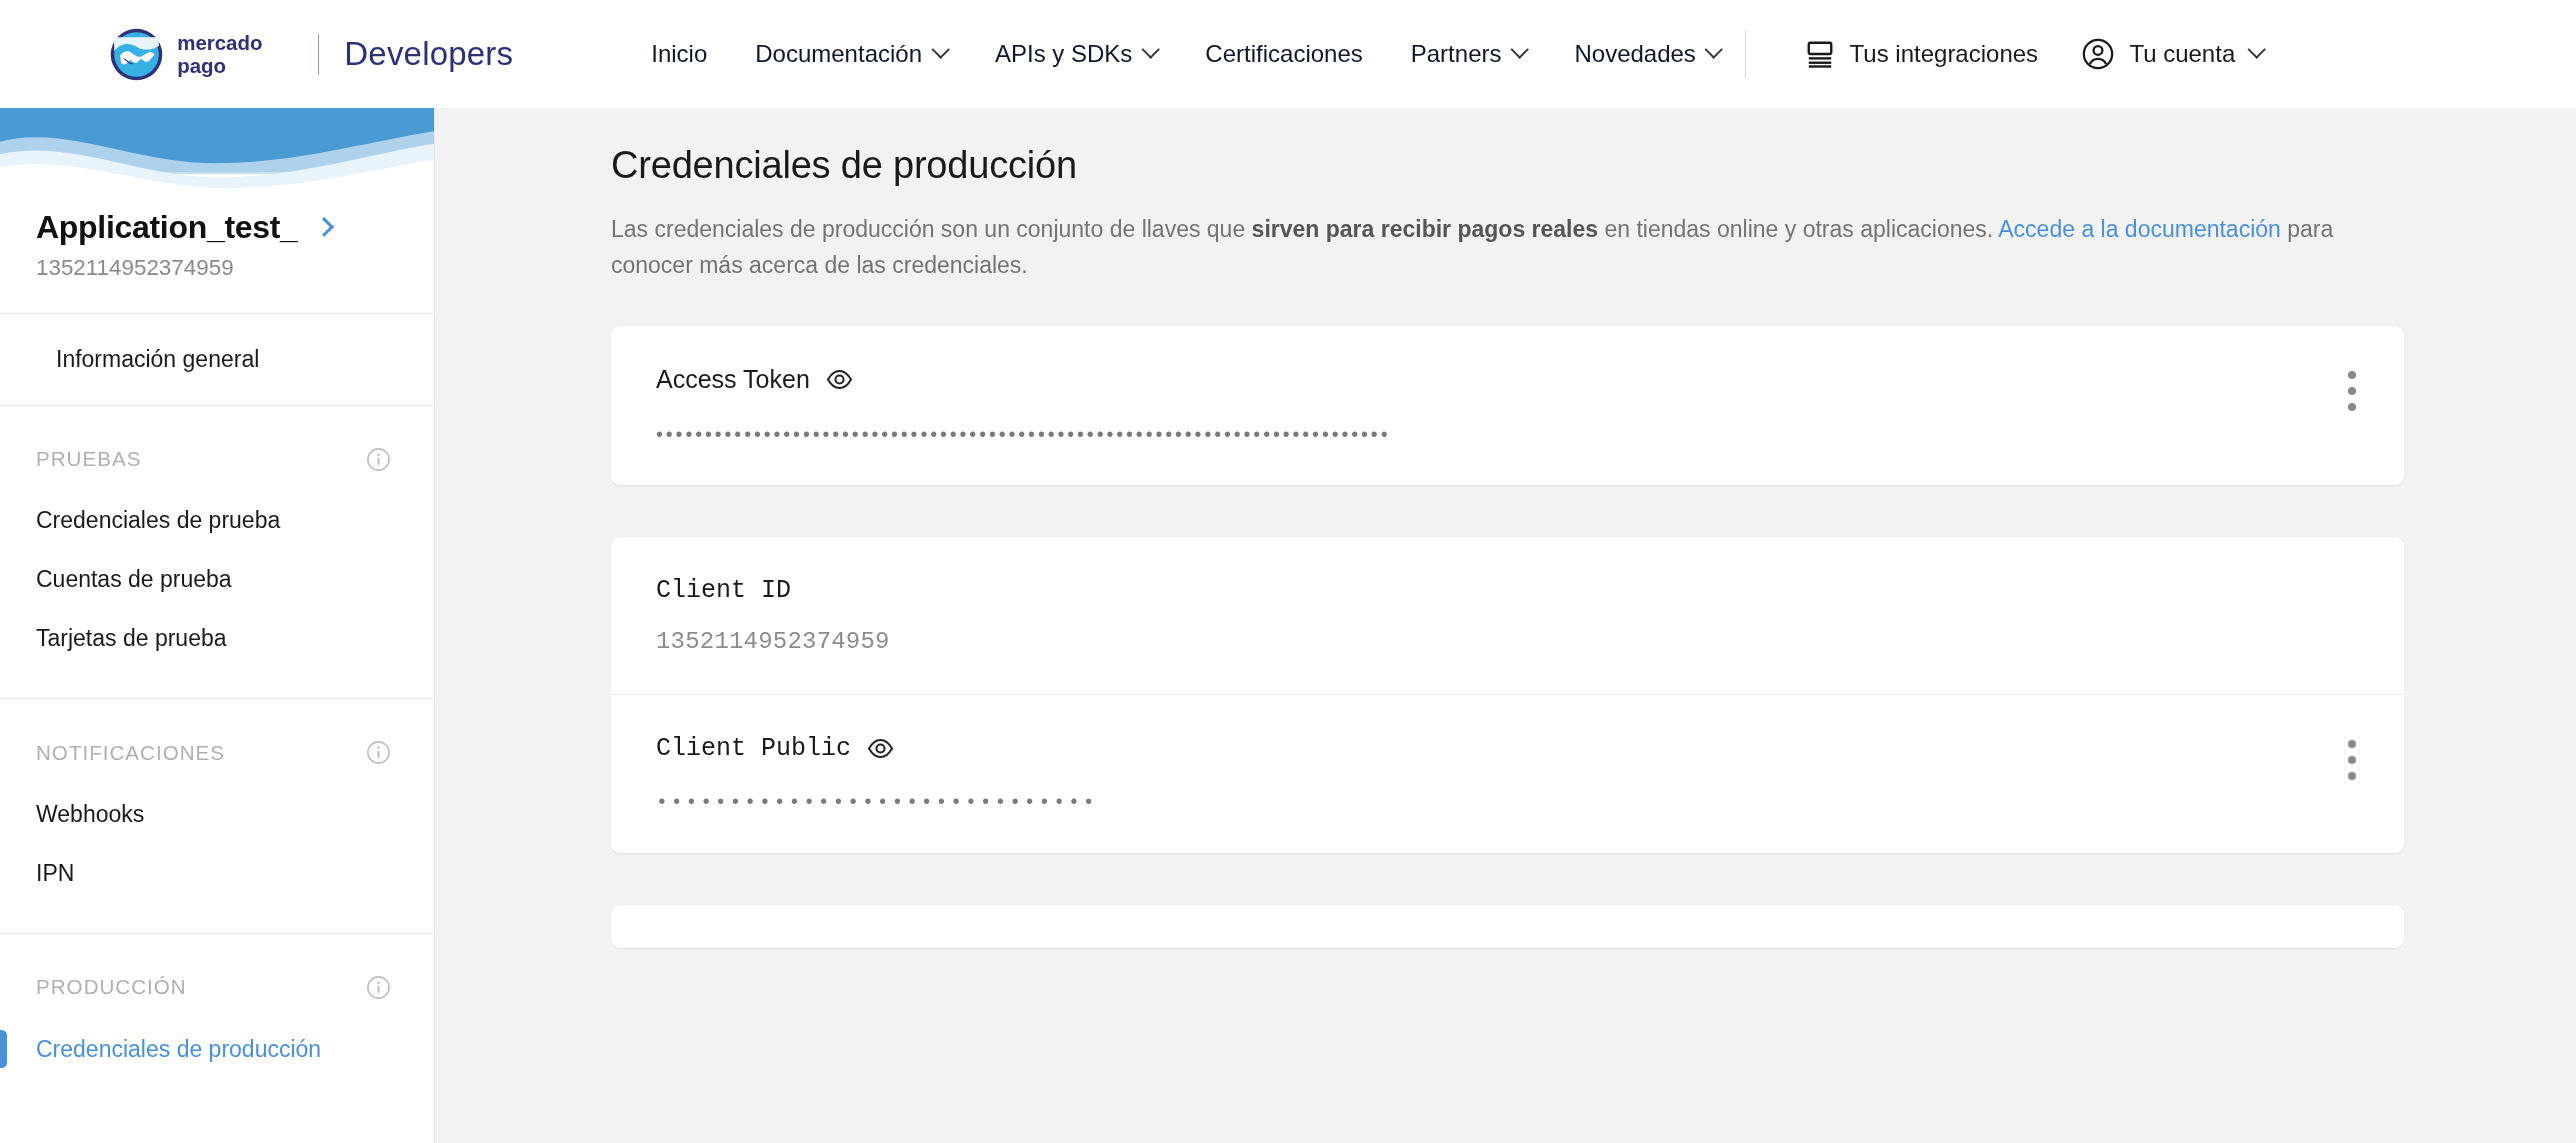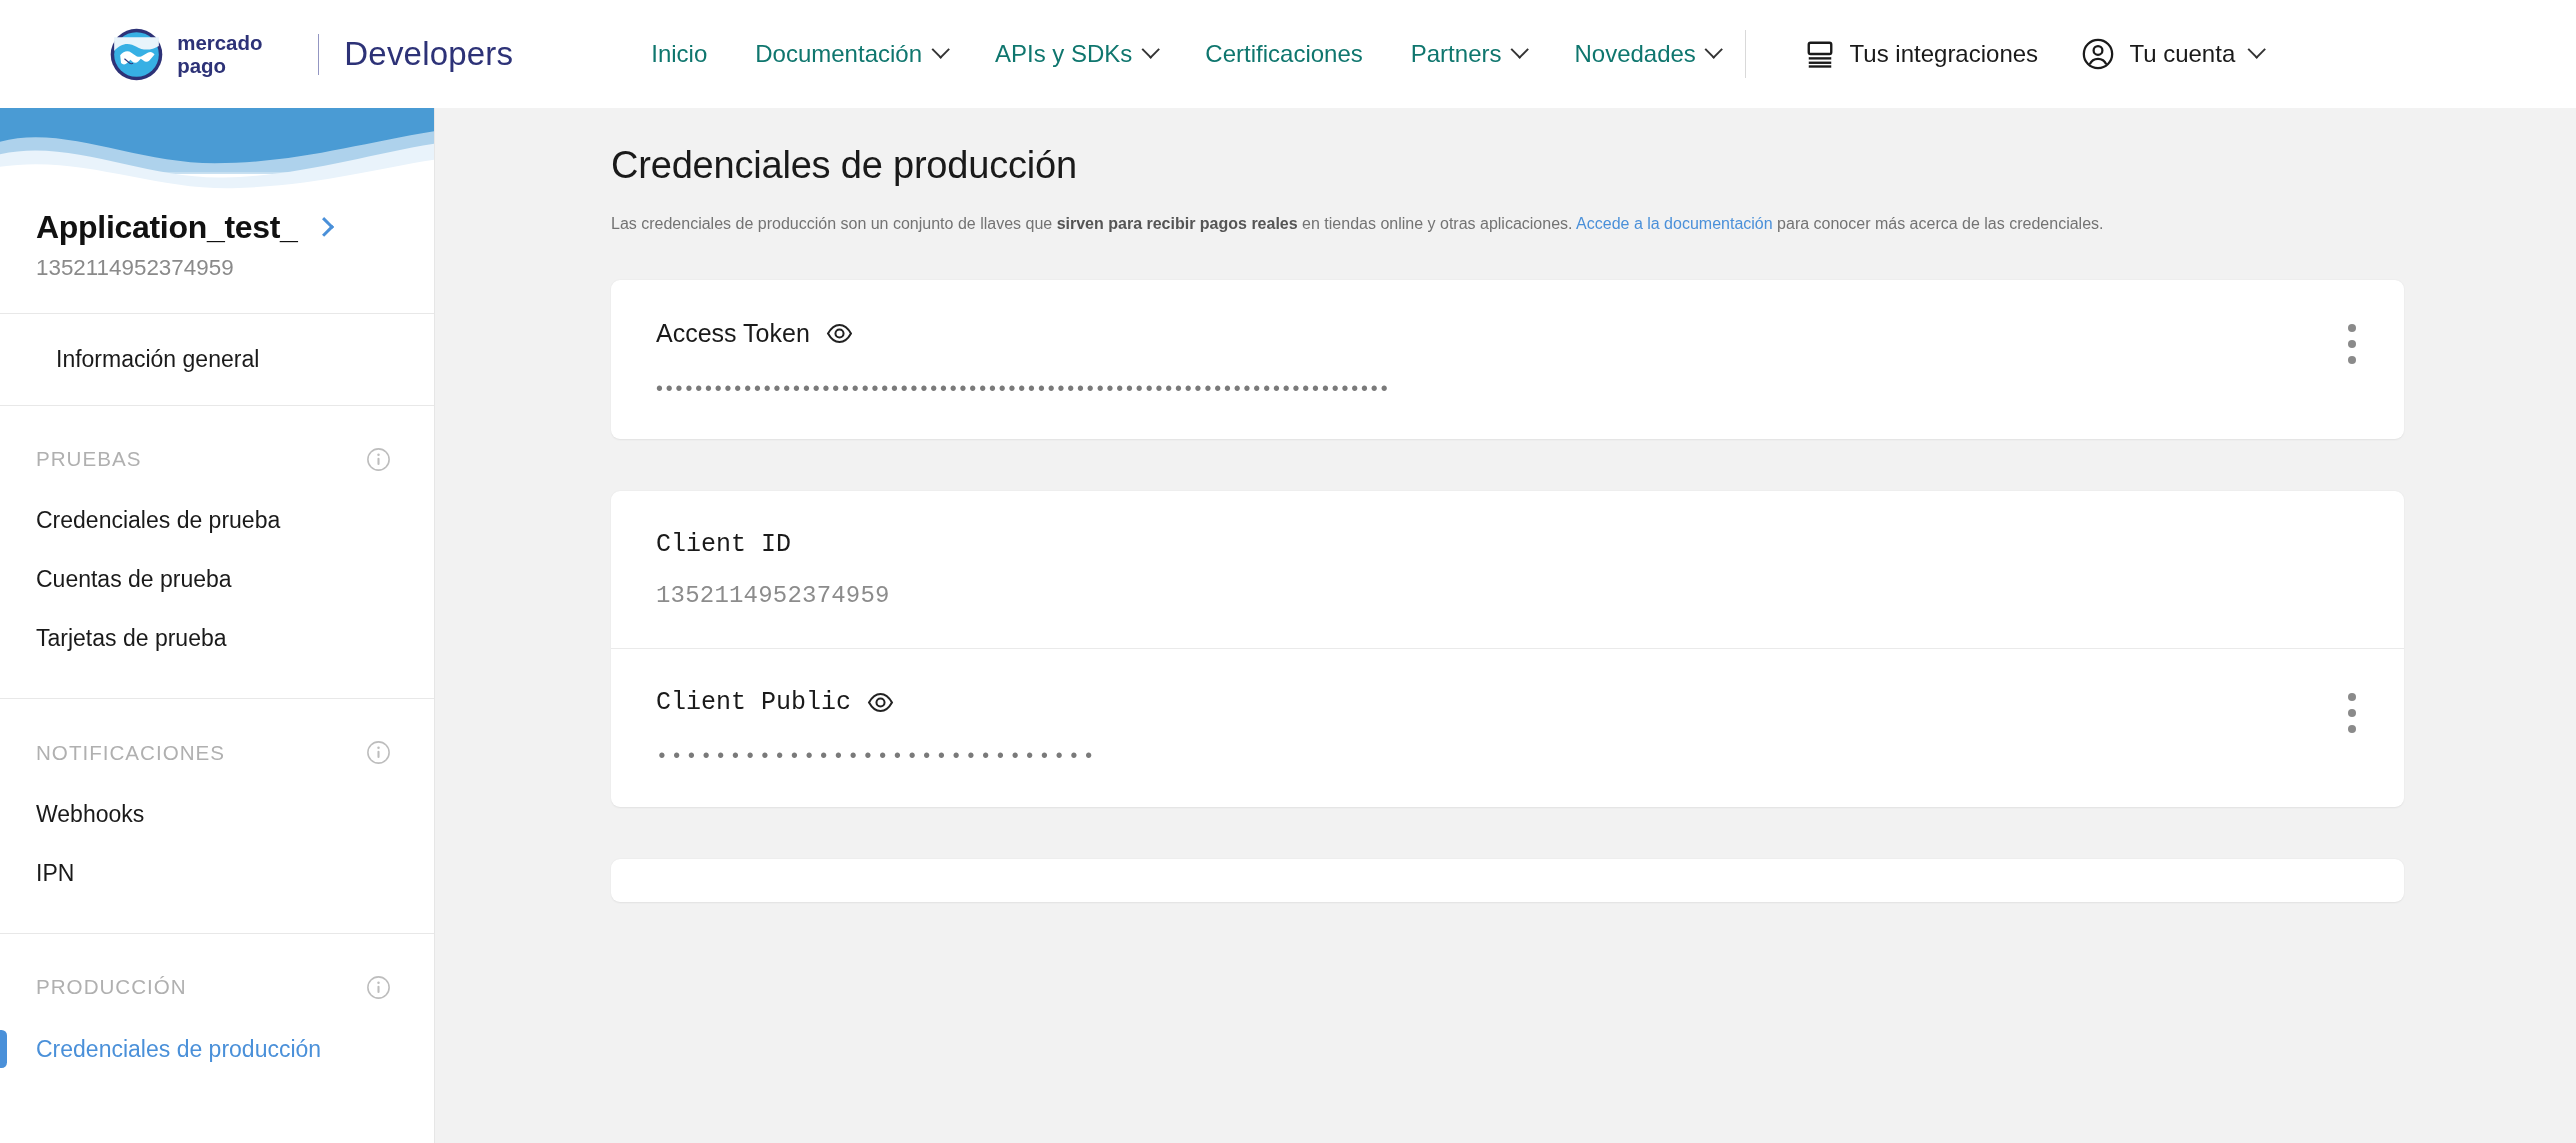--- a/index.html
+++ b/index.html
@@ -44,21 +44,21 @@
   }
 
   .mainnav {
     display: flex;
     align-items: center;
     margin-left: 114px;
     gap: 0px;
   }
   .navitem {
     font-size: 24px;
-    color: #0f766e;
+    color: #0f172a;
     padding: 0 24px;
     display: flex;
     align-items: center;
     gap: 11.6px;
     white-space: nowrap;
     cursor: pointer;
   }
   .chev {
     display: inline-block;
     width: 13.4px; height: 13.4px;
@@ -193,21 +193,21 @@
 
   .page-title {
     font-size: 38px;
     font-weight: 400;
     color: #1a1a1a;
     letter-spacing: -0.2px;
   }
   .page-desc {
     margin-top: 25px;
     max-width: 1789px;
-    font-size: 16px;
+    font-size: 23px;
     line-height: 1.55;
     color: #737373;
   }
   .page-desc b { color: #555; font-weight: 700; }
   .page-desc a { color: #4a90d9; text-decoration: none; cursor: pointer; }
 
   .card {
     margin-top: 43px;
     width: 1793px;
     background: #ffffff;

